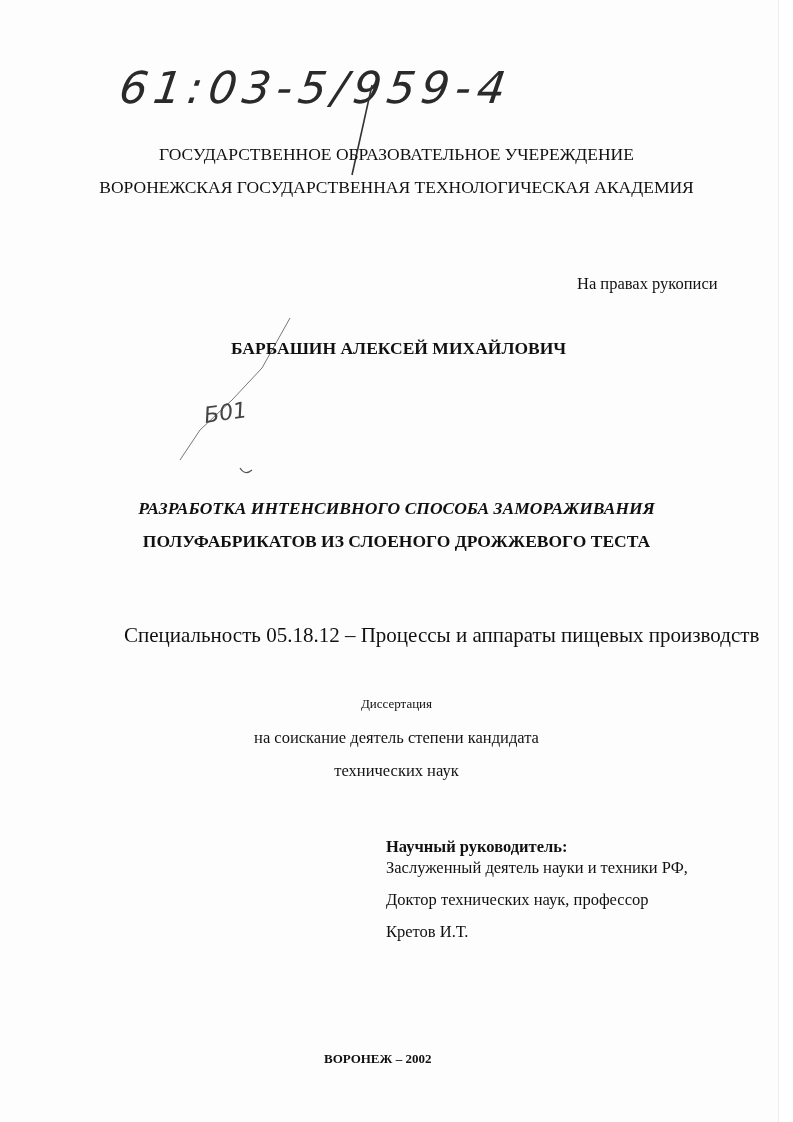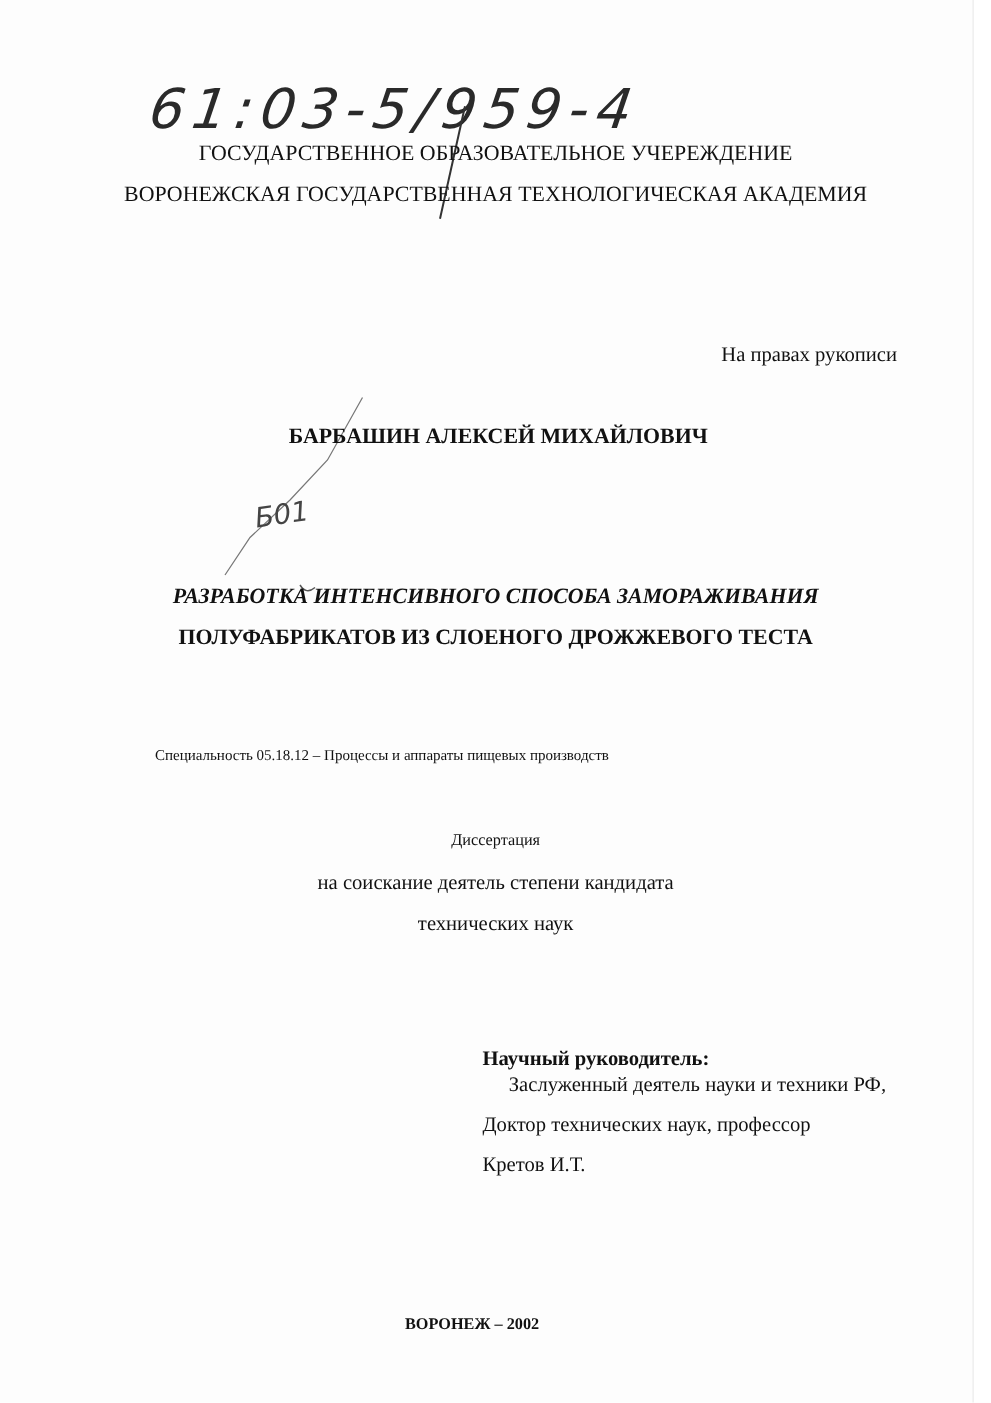--- a/index.html
+++ b/index.html
@@ -5,21 +5,21 @@
     html, body { margin: 0; padding: 0; }
     body {
       width: 793px; height: 1122px; background: #ffffff; position: relative; overflow: hidden;
       font-family: "Liberation Serif", "DejaVu Serif", serif; color: #111;
     }
     .page-edge {
       position: absolute; left: 0; top: 0; width: 779px; height: 1122px;
       border-right: 1px solid #ececec; background: #fdfdfd; box-sizing: border-box;
     }
     .abs { position: absolute; white-space: nowrap; }
-    .center { left: 0; width: 793px; text-align: center; }
+    .center { left: 0; width: 793px; text-align: center; margin-top: 32px; }
     .reg { font-size: 17.5px; letter-spacing: 0; }
     .bold { font-weight: bold; }
     .handwritten {
       position: absolute; left: 120px; top: 62px;
       font-family: "DejaVu Sans", sans-serif; font-style: italic; font-size: 44px;
       color: #2a2a2a; letter-spacing: 6px; font-weight: 300;
       transform: skewX(-8deg);
     }
     .stroke-svg { position: absolute; left: 0; top: 0; pointer-events: none; }
   </style>
@@ -41,24 +41,24 @@
 
 <div class="abs reg" style="top:274px; left:577px; font-size:16.5px;">На правах рукописи</div>
 
 <div class="abs reg bold" style="top:338px; left:231px; font-size:17.5px;">БАРБАШИН АЛЕКСЕЙ МИХАЙЛОВИЧ</div>
 
 <div class="abs" style="top:400px; left:204px; font-family:'DejaVu Sans', sans-serif; font-style:italic; font-size:22px; color:#444; transform:rotate(-8deg);">Б01</div>
 
 <div class="abs center reg bold" style="top:466px;font-style:italic;">РАЗРАБОТКА ИНТЕНСИВНОГО СПОСОБА ЗАМОРАЖИВАНИЯ</div>
 <div class="abs center reg bold" style="top:499px;">ПОЛУФАБРИКАТОВ ИЗ СЛОЕНОГО ДРОЖЖЕВОГО ТЕСТА</div>
 
-<div class="abs reg" style="top:597px; left:124px; font-size:12px;">Специальность 05.18.12 – Процессы и аппараты пищевых производств</div>
+<div class="abs reg" style="top:623px; left:124px; font-size:21px;">Специальность 05.18.12 – Процессы и аппараты пищевых производств</div>
 
 <div class="abs center reg" style="top:664px; font-size:13px;">Диссертация</div>
 <div class="abs center reg" style="top:696px; font-size:16.5px;">на соискание деятель степени кандидата</div>
 <div class="abs center reg" style="top:729px; font-size:16.5px;text-align:center;">технических наук</div>
 
 <div class="abs reg bold" style="top:825px; left:386px; font-size:16.5px;margin-top:12px;">Научный руководитель:</div>
-<div class="abs reg" style="top:858px; left:407px; font-size:16.5px;">Заслуженный деятель науки и техники РФ,</div>
+<div class="abs reg" style="top:858px; left:386px; font-size:16.5px;">Заслуженный деятель науки и техники РФ,</div>
 <div class="abs reg" style="top:890px; left:386px; font-size:16.5px;">Доктор технических наук, профессор</div>
 <div class="abs reg" style="top:922px; left:386px; font-size:16.5px;">Кретов И.Т.</div>
 
 <div class="abs reg bold" style="top:1051px; left:324px; font-size:13px;">ВОРОНЕЖ – 2002</div>
 
 </body></html>

